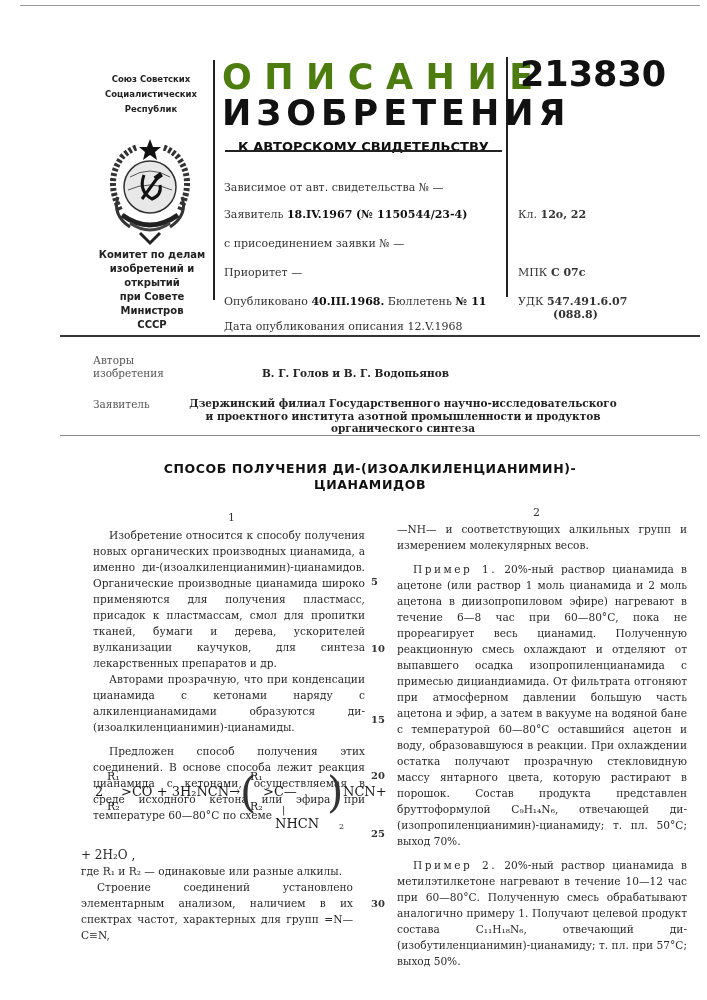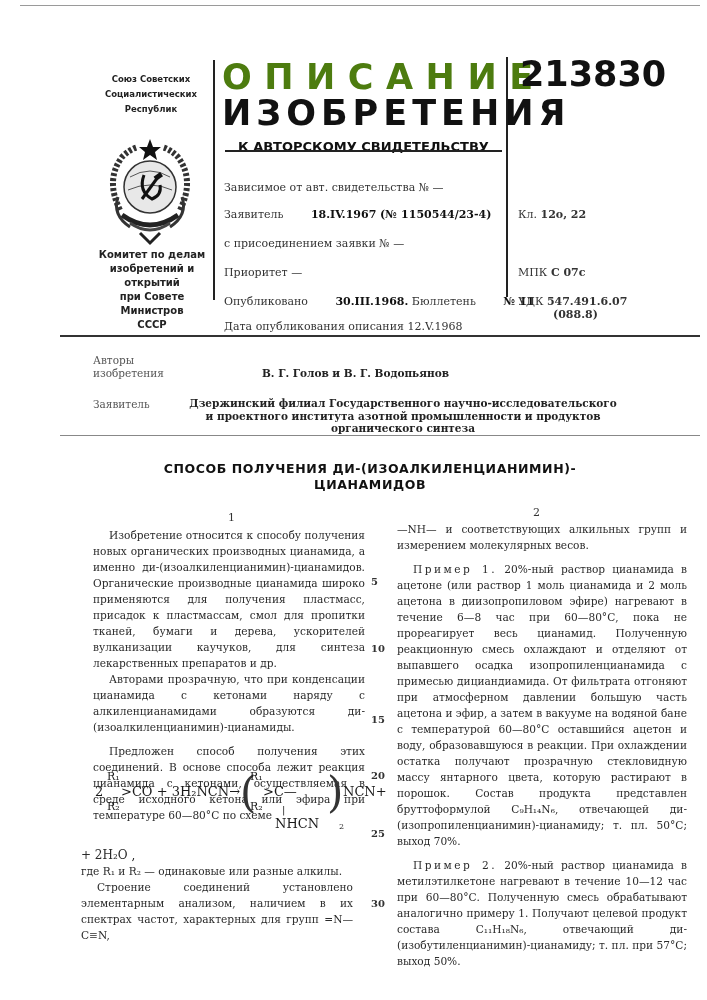--- a/index.html
+++ b/index.html
@@ -15,21 +15,21 @@
   .vline1 { left: 213px; top: 60px; width: 1.5px; height: 240px; background: #222; }
   .vline2 { left: 506px; top: 57px; width: 1.5px; height: 240px; background: #222; }
 
   .big1 { left: 222px; top: 58px; font-family: "DejaVu Sans", sans-serif; font-weight: bold; font-size: 35px; letter-spacing: 12.5px; line-height: 38px; color: #4d7c0f; }
   .big2 { left: 222px; top: 94px; font-family: "DejaVu Sans", sans-serif; font-weight: bold; font-size: 35px; letter-spacing: 5px; line-height: 38px; color: #111; }
   .sub { left: 238px; top: 131px; font-family: "DejaVu Sans", sans-serif; font-weight: bold; font-size: 13px; line-height: 16px; color: #111; margin-top: 8px; }
   .subline { left: 225px; top: 150px; width: 277px; height: 2px; background: #222; }
   .patno { left: 520px; top: 55px; font-family: "DejaVu Sans", sans-serif; font-weight: bold; font-size: 35px; line-height: 38px; color: #111; }
 
   .meta { left: 224px; font-size: 11px; line-height: 14px; color: #333; }
-  .meta b { color: #111; margin-left: 24px; }
+  .meta b { color: #111; }
   .rmeta { left: 518px; font-size: 11px; line-height: 14px; color: #333; }
 
   .hline { left: 60px; top: 335px; width: 640px; height: 1.5px; background: #333; }
   .lbl { left: 93px; font-size: 10.5px; line-height: 13px; color: #555; }
   .authors { left: 262px; top: 367px; font-weight: bold; font-size: 10.5px; color: #222; }
   .applicant { left: 168px; top: 397px; width: 470px; text-align: center; font-weight: bold; font-size: 10.5px; line-height: 12.5px; color: #222; }
   .hline2 { left: 60px; top: 435px; width: 640px; height: 1px; background: #888; }
 
   .title { left: 150px; top: 461px; width: 440px; text-align: center; font-family: "DejaVu Sans", sans-serif; font-weight: bold; font-size: 12.5px; line-height: 16px; letter-spacing: 0.6px; color: #111; }
 
@@ -91,21 +91,21 @@
 
 <div class="abs meta" style="top:181px">Зависимое от авт. свидетельства № —</div>
 <div class="abs meta" style="top:208px">
   <span>Заявитель</span>
   <b>18.IV.1967 (№ 1150544/23-4)</b>
 </div>
 <div class="abs meta" style="top:237px">с присоединением заявки №  —</div>
 <div class="abs meta" style="top:266px">Приоритет  —</div>
 <div class="abs meta" style="top:295px">
   <span>Опубликовано</span>
-  <b>30.III.1968.</b>
+  <b>40.III.1968.</b>
   <span>Бюллетень</span>
   <b>№ 11</b>
 </div>
 <div class="abs meta" style="top:320px">Дата опубликования описания 12.V.1968</div>
 
 <div class="abs rmeta" style="top:208px">
   <span>Кл.</span>
   <b>12о, 22</b>
 </div>
 <div class="abs rmeta" style="top:266px">

